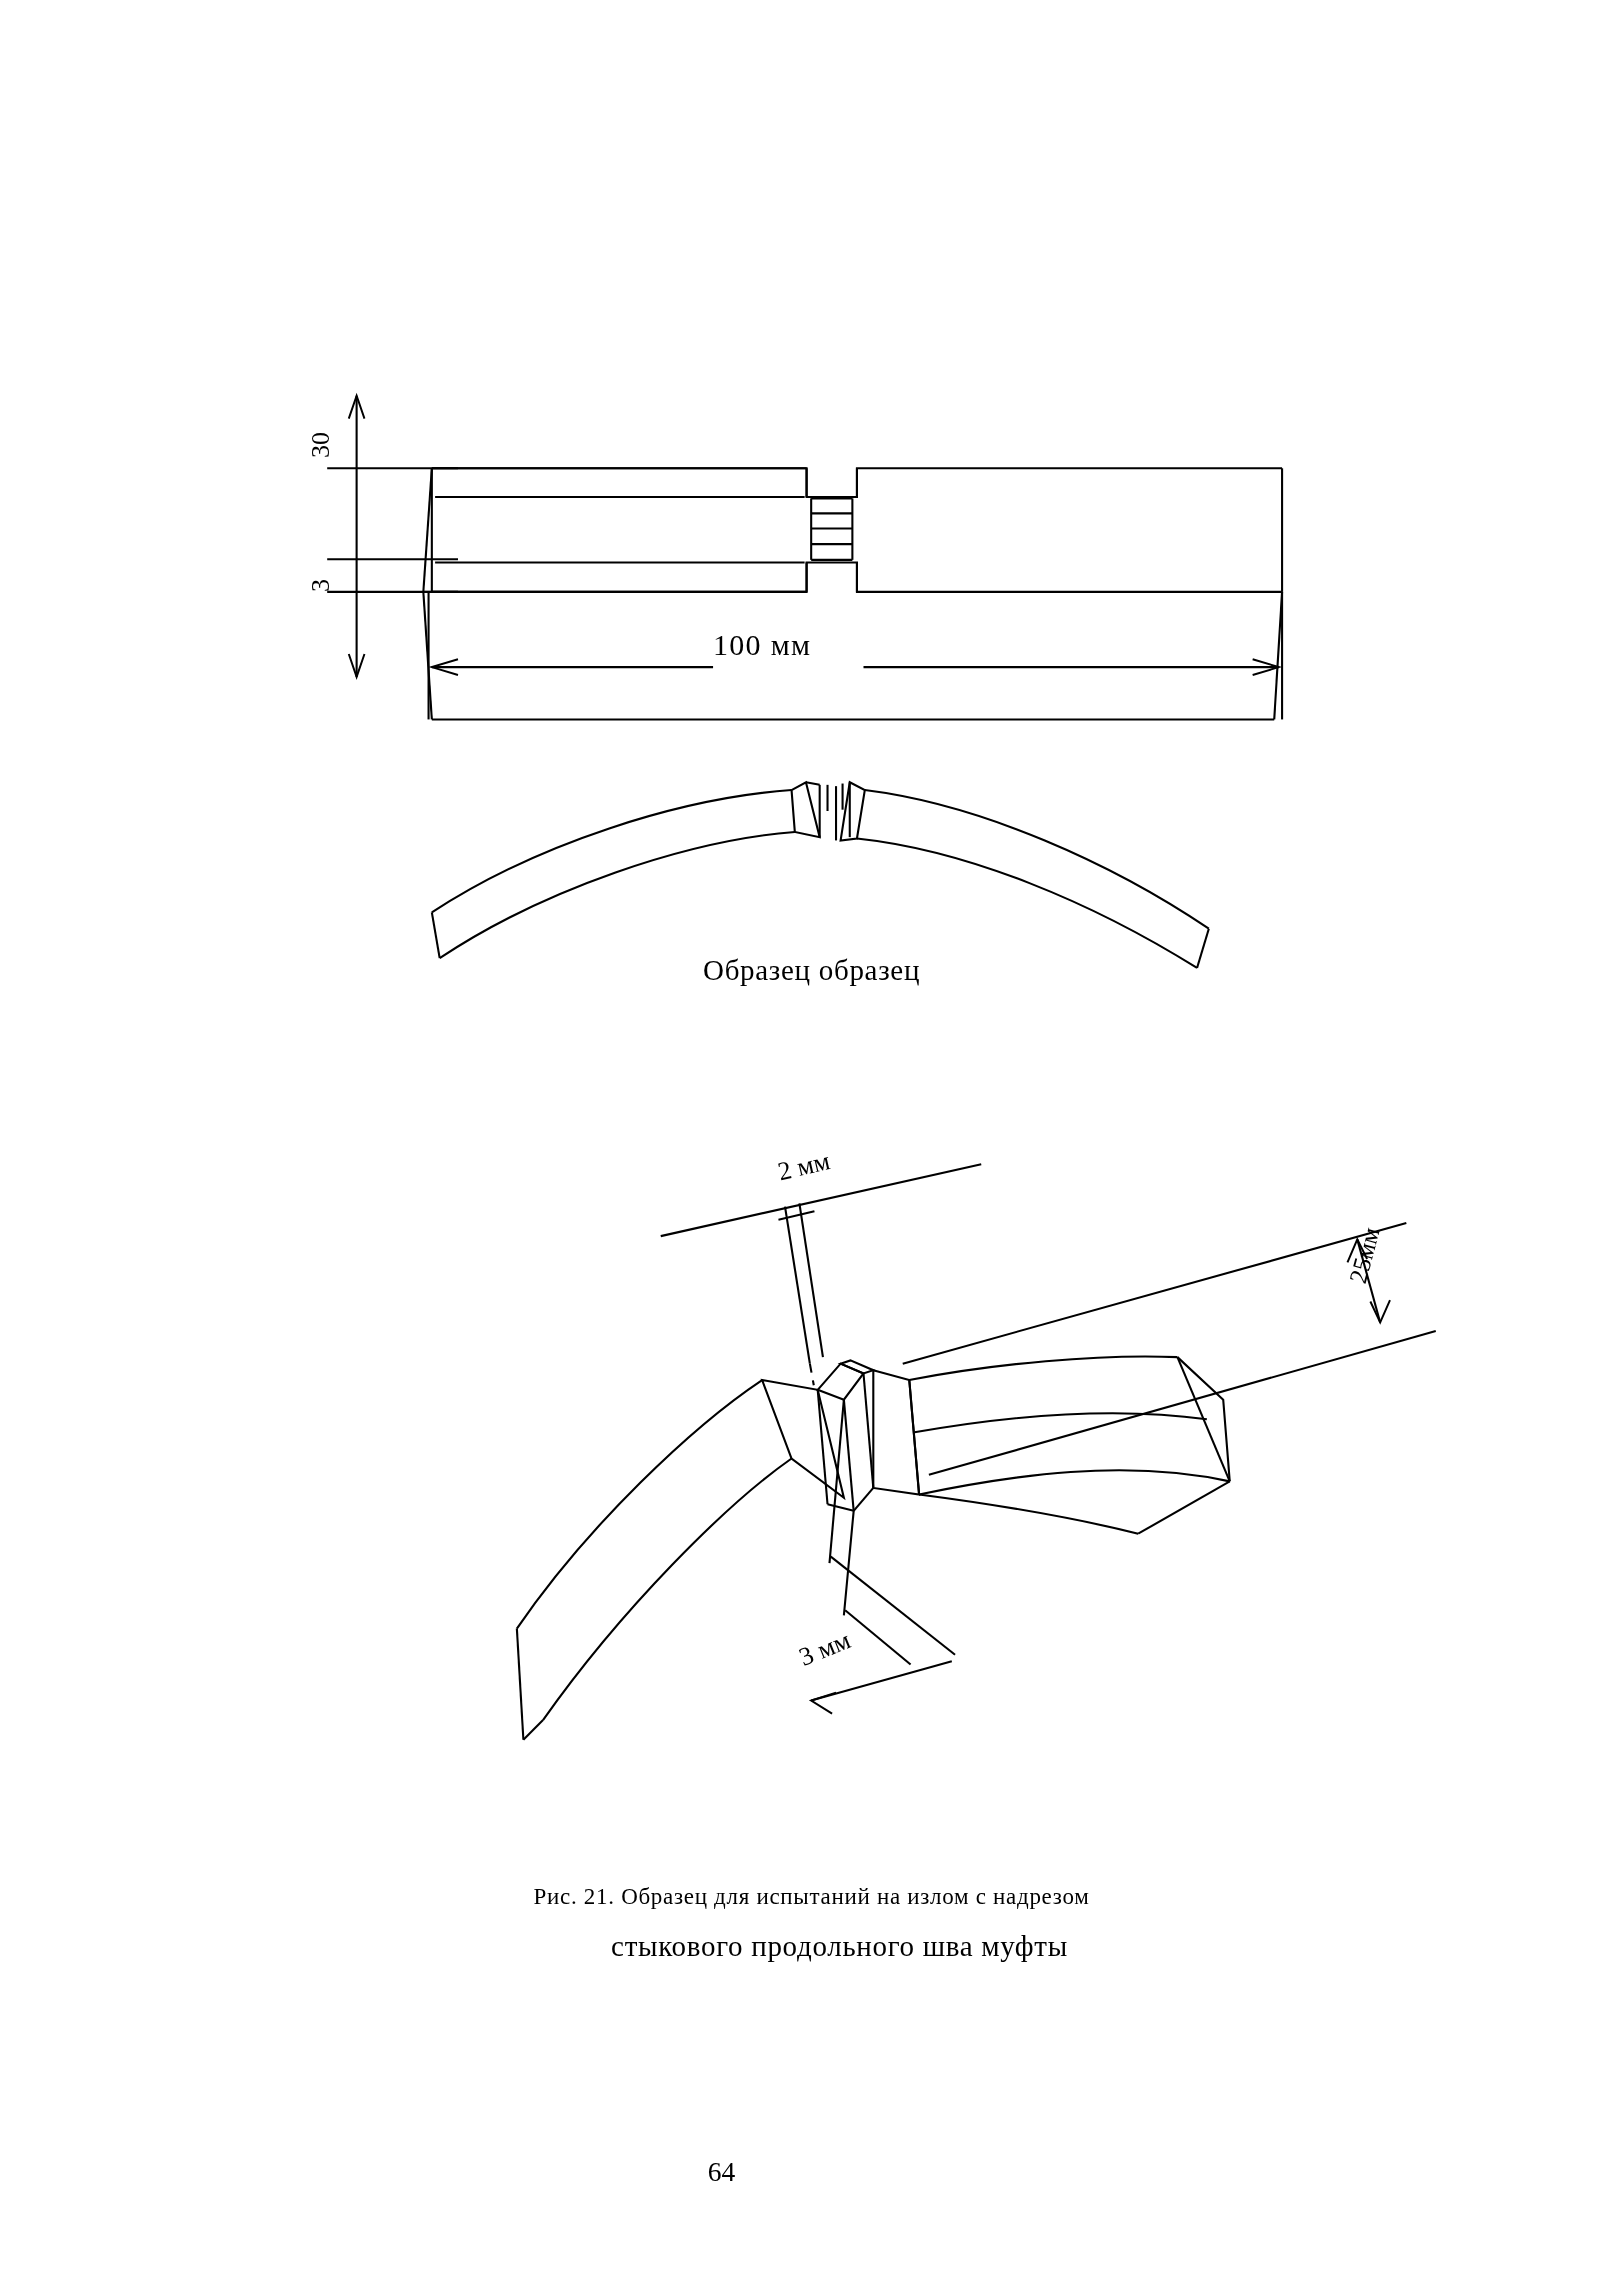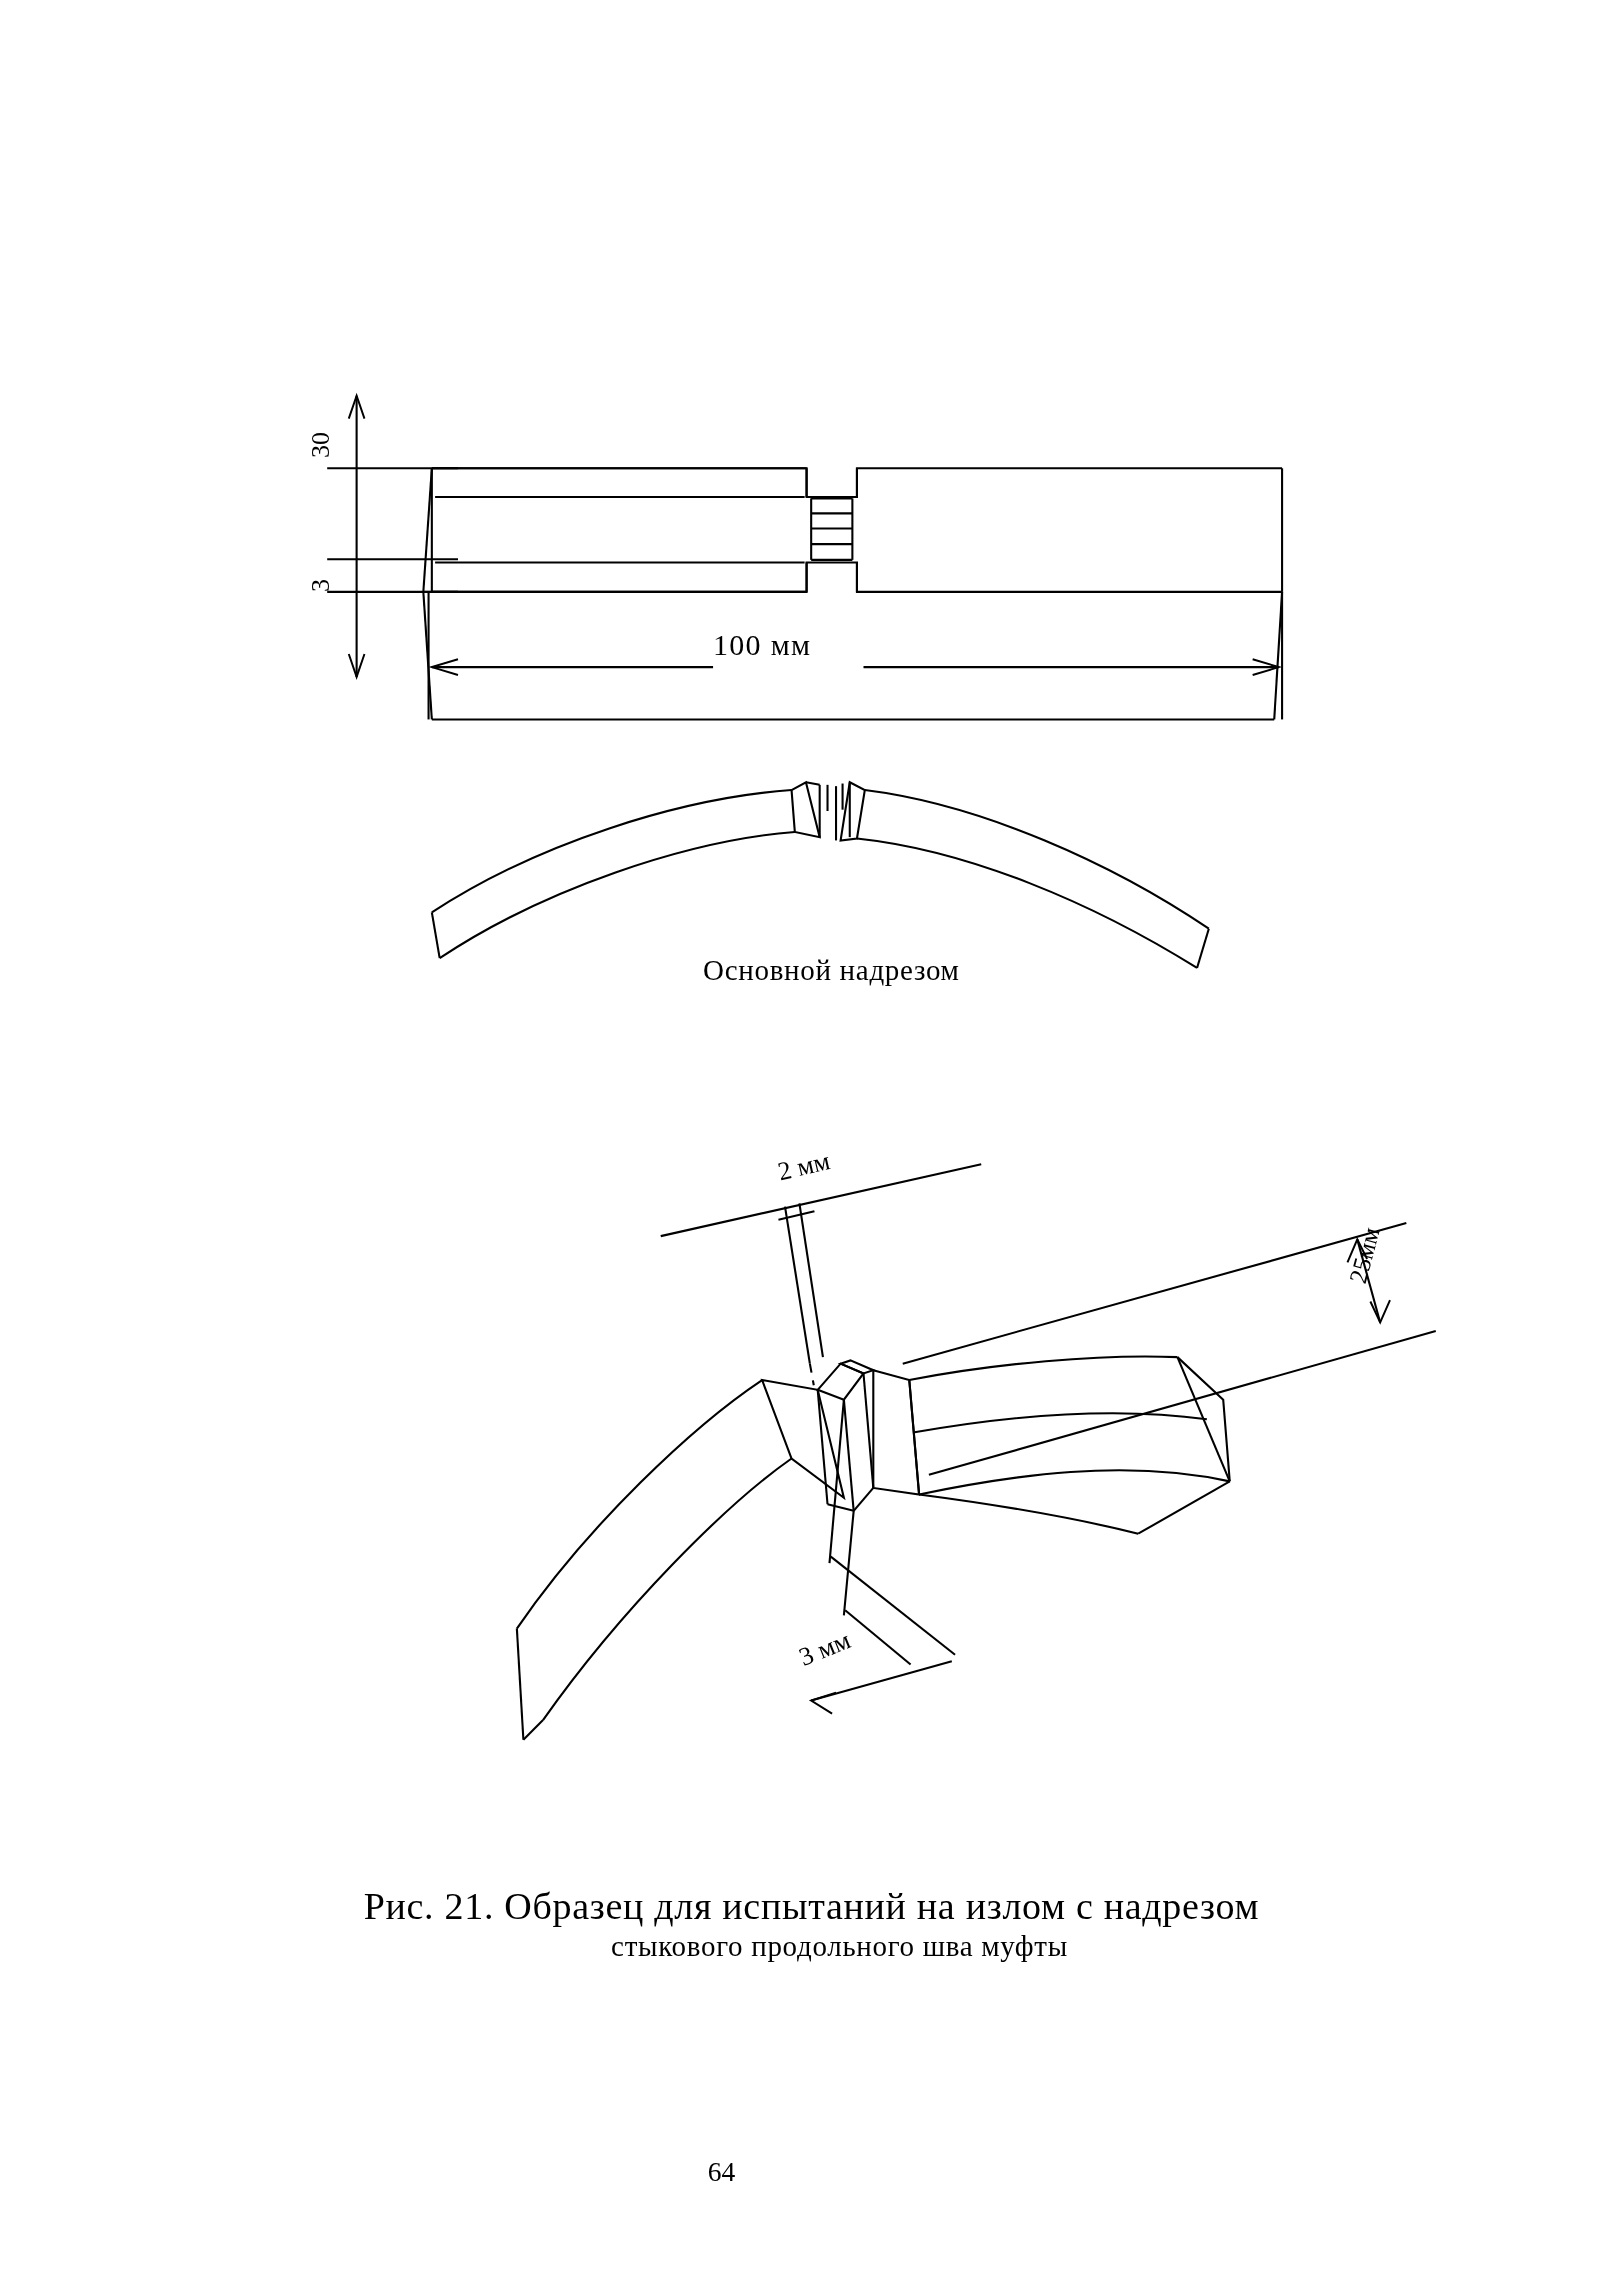--- a/index.html
+++ b/index.html
@@ -30,21 +30,21 @@
   }
   .caption {
     position: absolute;
     left: 0;
     width: 1623px;
     text-align: center;
     font-family: "Liberation Serif", serif;
   }
   .cap-line1 {
     top: 1884px;
-    font-size: 38px;
+    font-size: 23px;
     letter-spacing: 0.7px;
   }
   .cap-line2 {
     top: 1930px;
     font-size: 29px;
     letter-spacing: 0.7px;
     padding-left: 28px;
   }
   .page-number {
     position: absolute;
@@ -235,21 +235,21 @@
       <polyline points="1278,2588 1240,2600 1272,2620" stroke-width="3"></polyline>
 
       <line x1="1190" y1="1865" x2="1245" y2="1852"></line>
 
     </g>
   </svg>
 
   <div class="lbl lbl-v1">30</div>
   <div class="lbl lbl-v2">3</div>
   <div class="lbl lbl-230">100 мм</div>
-  <div class="lbl lbl-osn">Основной надрезом</div>
+  <div class="lbl lbl-osn">Образец образец</div>
   <div class="lbl lbl-2mm">2 мм</div>
   <div class="lbl lbl-3mm">3 мм</div>
   <div class="lbl lbl-25mm">25мм</div>
 
   <div class="caption cap-line1">Рис. 21. Образец для испытаний на излом с надрезом</div>
   <div class="caption cap-line2">стыкового продольного шва муфты</div>
 
   <div class="page-number">64</div>
 
 </div>

